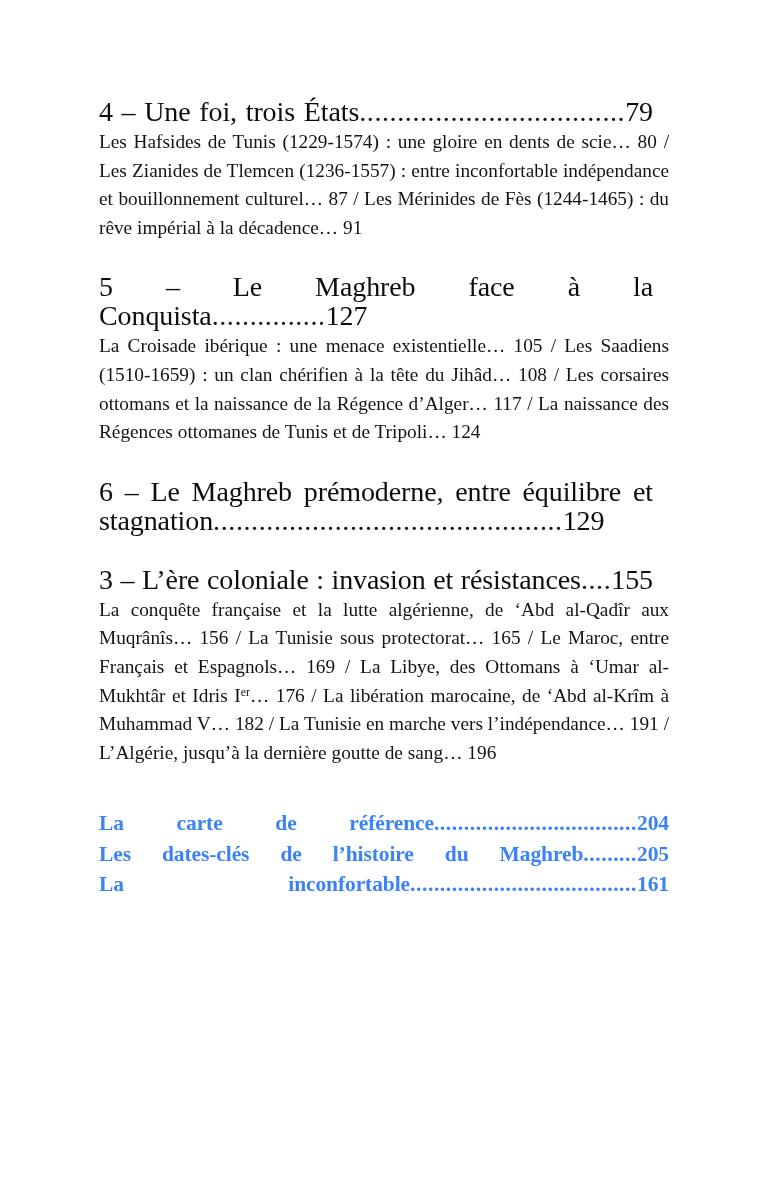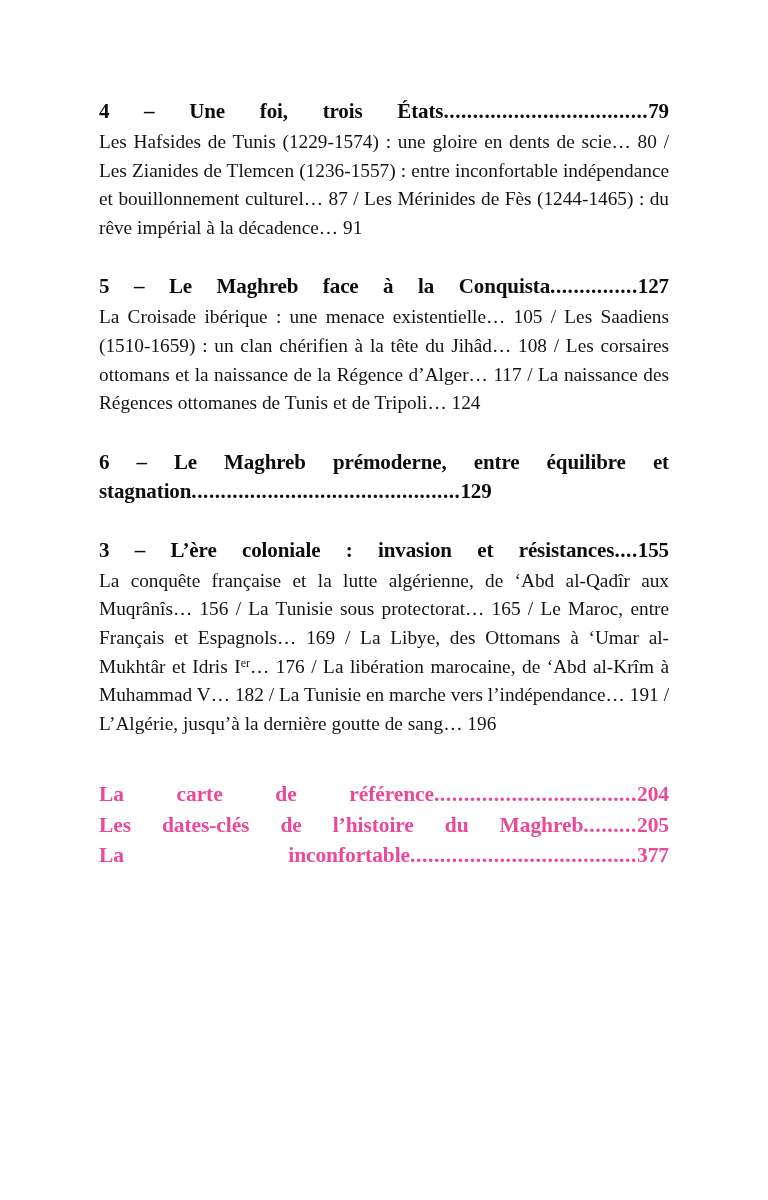--- a/index.html
+++ b/index.html
@@ -32,28 +32,28 @@
   .chapter {
     margin-bottom: 30px;
   }
   .chapter:last-of-type {
     margin-bottom: 0;
   }
 
   
   .entry-head {
     display: block;
-    font-weight: bold;
-    font-size: 21px;
+    font-weight: normal;
+    font-size: 28px;
     line-height: 29px;
     letter-spacing: -0.1px;
     text-align: justify;
     text-align-last: justify;
     color: #0d0d0d;
-    margin: 0 0 2px 0;
+    margin: 0 16px 2px 0;
     word-spacing: 0.2px;
   }
   .entry-head .title {
     white-space: pre-wrap;
   }
   .entry-head .leader {
     letter-spacing: 0.6px;
   }
   .entry-head .pagenum {
     white-space: nowrap;
@@ -80,21 +80,21 @@
   .backmatter {
     margin-top: 41px;
   }
   .back-entry {
     display: block;
     font-weight: bold;
     font-size: 21.5px;
     line-height: 30.5px;
     text-align: justify;
     text-align-last: justify;
-    color: #ec4899;
+    color: #3b82f6;
     letter-spacing: -0.1px;
   }
   .back-entry .leader {
     letter-spacing: 0.6px;
   }
 </style>
 </head>
 <body>
 
 <div class="page">
@@ -128,18 +128,18 @@
     </div>
 
     <div class="backmatter">
       <div class="back-entry">
         <span class="title">La carte de référence</span><span class="leader">..................................</span><span class="pagenum">204</span>
       </div>
       <div class="back-entry">
         <span class="title">Les dates-clés de l’histoire du Maghreb</span><span class="leader">.........</span><span class="pagenum">205</span>
       </div>
       <div class="back-entry">
-        <span class="title">La inconfortable</span><span class="leader">......................................</span><span class="pagenum">377</span>
+        <span class="title">La inconfortable</span><span class="leader">......................................</span><span class="pagenum">161</span>
       </div>
     </div>
 
   </div>
 </div>
 
 </body></html>

